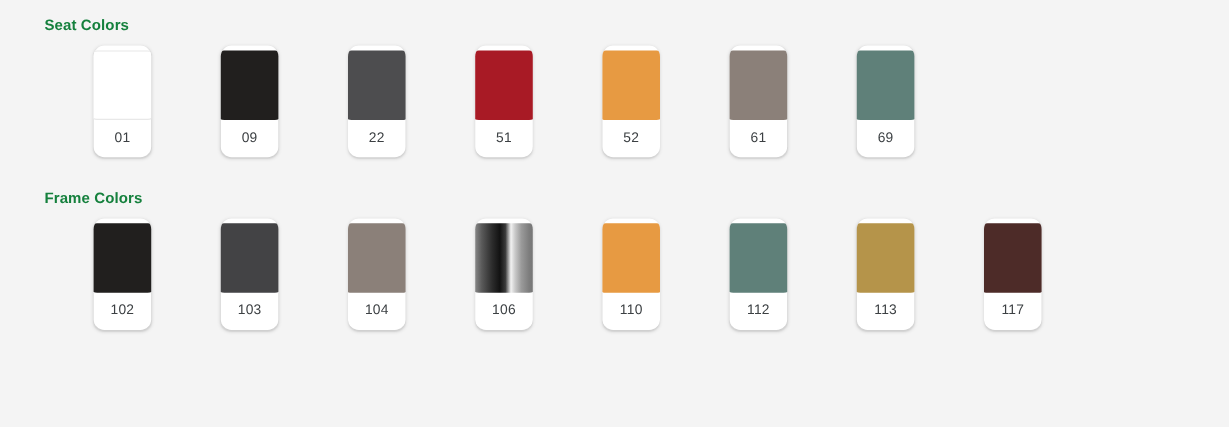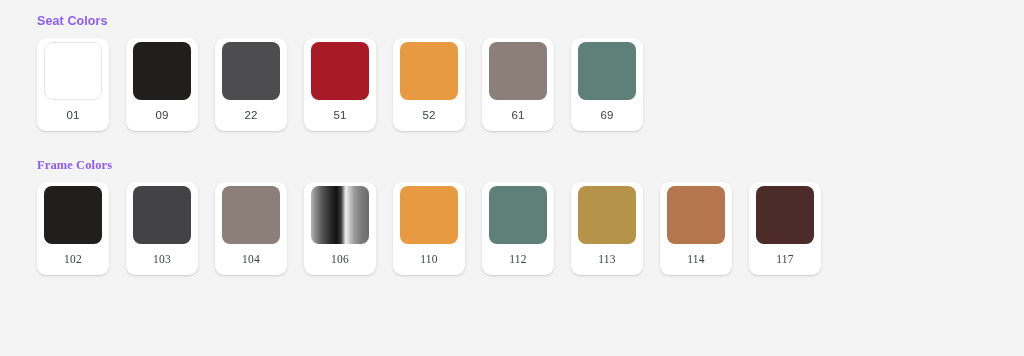--- a/index.html
+++ b/index.html
@@ -17,50 +17,51 @@
 
   .palette-page {
     padding: 10px 0 0 0;
     box-sizing: border-box;
   }
 
   .section {
     margin: 0;
   }
   .section-seat { padding-top: 4px; }
-  .section-frame { padding-top: 27px; font-family: Liberation Serif, serif; }
+  .section-frame { padding-top: 27px; }
 
   .section-title {
     font-size: 12.5px;
     font-weight: bold;
-    color: #8b5cf6;
+    color: #15803d;
     letter-spacing: 0.1px;
     margin: 0 0 9px 37px;
     line-height: 15px;
   }
 
   .swatch-row {
     display: flex;
     flex-direction: row;
     align-items: flex-start;
     padding-left: 37px;
     gap: 17px;
   }
 
   .swatch-card {
-    width: 72px;
+    width: 48px;
     background: #ffffff;
     border-radius: 9px;
     box-shadow: 0 1px 3px rgba(0,0,0,0.13), 0 1px 1px rgba(0,0,0,0.05);
     padding: 4px 4px 0 4px;
     box-sizing: border-box;
     display: flex;
     flex-direction: column;
     align-items: center;
     overflow: hidden;
+    margin-left: 41px;
   }
 
   .swatch-tile {
     width: 58px;
     height: 58px;
     border-radius: 8px;
     box-sizing: border-box;
   }
   .swatch-tile.is-white {
     border: 1px solid #e8e8e8;
@@ -139,23 +140,19 @@
         </div>
         <div class="swatch-card">
           <div class="swatch-tile" style="background-color: rgb(95, 128, 121);"></div>
           <div class="swatch-code">112</div>
         </div>
         <div class="swatch-card">
           <div class="swatch-tile" style="background-color: rgb(181, 148, 74);"></div>
           <div class="swatch-code">113</div>
         </div>
         <div class="swatch-card">
-          <div class="swatch-tile" style="background-color: rgb(179, 118, 77);"></div>
-          <div class="swatch-code">114</div>
-        </div>
-        <div class="swatch-card">
           <div class="swatch-tile" style="background-color: rgb(77, 43, 40);"></div>
           <div class="swatch-code">117</div>
         </div>
       </div>
   </div>
 
 </div>
 
 </body></html>

